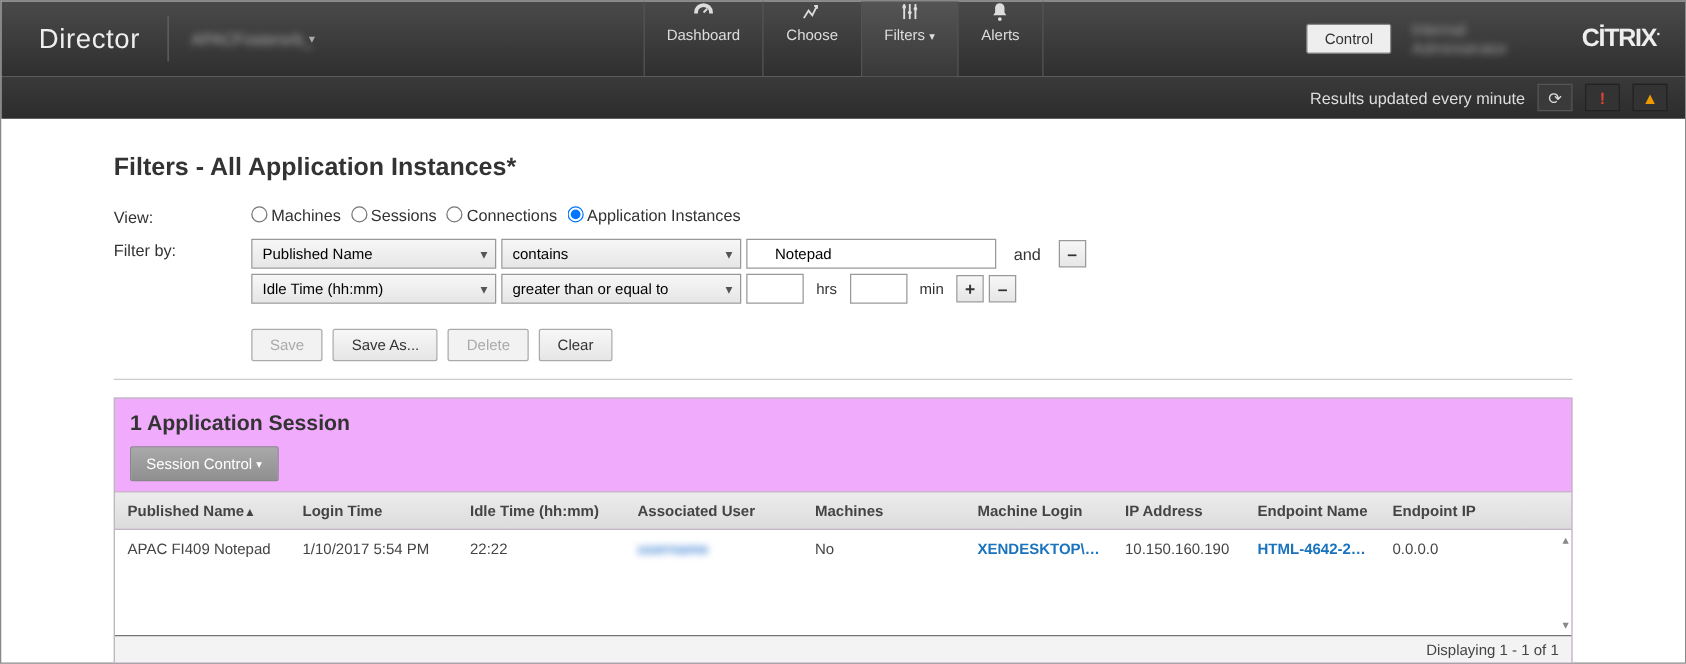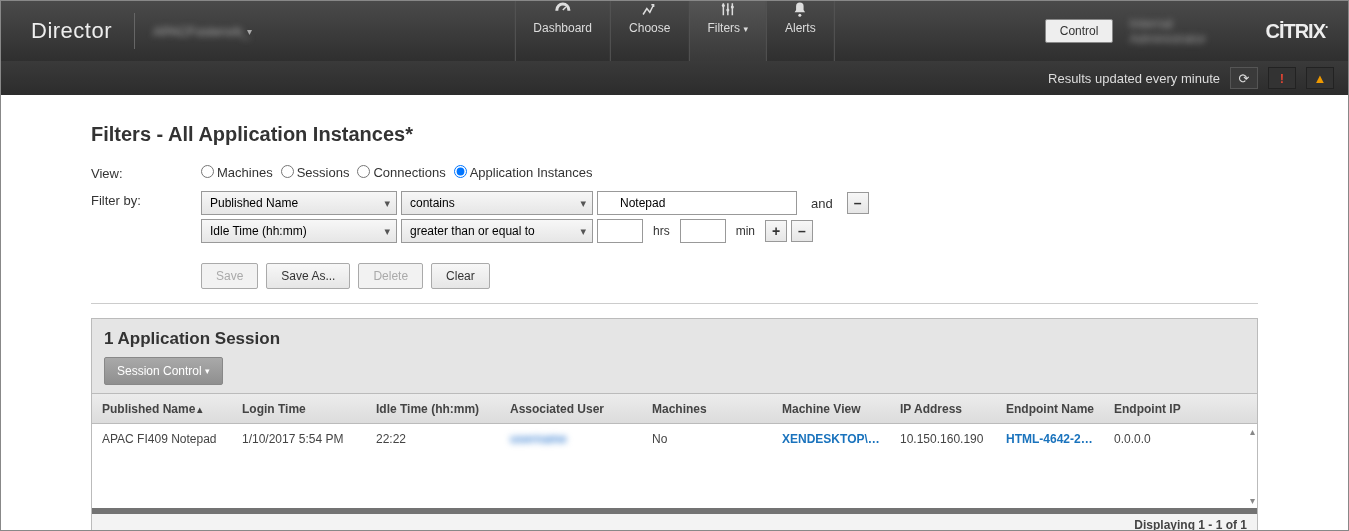--- a/index.html
+++ b/index.html
@@ -50,42 +50,42 @@
 .filter-rows { display: flex; flex-direction: column; gap: 4px; }
 .filter-line { display: flex; align-items: center; gap: 4px; }
 
 .action-btns { display: flex; gap: 8px; margin-top: 16px; }
 .btn { height: 26px; padding: 0 14px; border: 1px solid #aaa; background: linear-gradient(#f7f7f7,#e6e6e6); font-size: 12px; color: #333; cursor: pointer; border-radius: 2px; }
 .btn.disabled { color: #aaa; cursor: default; background: #f2f2f2; }
 
 hr.sep { border: none; border-top: 1px solid #ccc; margin-top: 14px; }
 
 
-.results-wrap { margin: 14px 90px 0 90px; border: 1px solid #bbb; background: #e5e5e5; }
+.results-wrap { margin: 14px 90px 0 90px; border: 1px solid #bbb; background: #f0abfc; }
 .results-head { padding: 10px 12px 8px 12px; }
 .results-title { font-size: 17px; font-weight: bold; color: #333; margin-bottom: 8px; }
 .results-ctrl { display: flex; align-items: center; gap: 8px; }
 .grey-btn { height: 28px; padding: 0 12px; background: linear-gradient(#a9a9a9,#8f8f8f); border: 1px solid #888; color: #fff; font-size: 12px; border-radius: 2px; cursor: pointer; display: inline-flex; align-items: center; }
 .dark-btn { height: 28px; padding: 0 12px; background: linear-gradient(#555,#3a3a3a); border: 1px solid #333; color: #fff; font-size: 12px; border-radius: 2px; cursor: pointer; }
 .spacer { flex: 1; }
 
 .grid { border-top: 1px solid #bbb; }
 .grid-header { display: flex; background: linear-gradient(#ececec,#dcdcdc); border-bottom: 1px solid #bbb; height: 30px; align-items: center; font-size: 12px; font-weight: bold; color: #444; }
 .col { padding: 0 10px; overflow: hidden; white-space: nowrap; text-overflow: ellipsis; }
 .c1{width:140px}.c2{width:134px}.c3{width:134px}.c4{width:142px}.c5{width:130px}.c6{width:118px}.c7{width:106px}.c8{width:108px}.c9{width:106px}.csb{width:20px}
 .sort-arrow { font-size: 10px; margin-left: 2px; }
 
 .grid-body { background: #fff; height: 84px; position: relative; }
 .grid-row { display: flex; height: 30px; align-items: center; font-size: 12px; color: #444; }
 .link { color: #1a73bd; font-weight: bold; cursor: pointer; }
 .blur { filter: blur(3px); color: #4b8bd6; font-weight: bold; }
 .scroll-up, .scroll-down { position: absolute; right: 2px; font-size: 10px; color: #888; cursor: pointer; }
 .scroll-up{top:2px}.scroll-down{bottom:2px}
 
-.grid-footer { border-top: 6px solid #737373; text-align: right; padding: 4px 10px; font-size: 12px; color: #444; background: #f3f3f3; height: 22px; font-weight: bold; }
+.grid-footer { border-top: 1px solid #737373; text-align: right; padding: 4px 10px; font-size: 12px; color: #444; background: #f3f3f3; height: 22px; }
 </style>
 </head>
 <body>
 
 <div class="topbar">
   <div class="brand">Director</div>
   <div class="divider"></div>
   <div class="site">APACFostersrb_</div>
   <span class="site-arrow">▾</span>
 
@@ -224,21 +224,21 @@
       <div class="spacer"></div>
     </div>
   </div>
   <div class="grid">
     <div class="grid-header">
       <div class="col c1"><span>Published Name</span><span class="sort-arrow">▴</span></div>
       <div class="col c2">Login Time</div>
       <div class="col c3">Idle Time (hh:mm)</div>
       <div class="col c4">Associated User</div>
       <div class="col c5">Machines</div>
-      <div class="col c6">Machine View</div>
+      <div class="col c6">Machine Login</div>
       <div class="col c7">IP Address</div>
       <div class="col c8">Endpoint Name</div>
       <div class="col c9">Endpoint IP</div>
       <div class="col csb"></div>
     </div>
     <div class="grid-body">
       <div class="grid-row">
         <div class="col c1">APAC FI409 Notepad</div>
         <div class="col c2">1/10/2017 5:54 PM</div>
         <div class="col c3">22:22</div>

